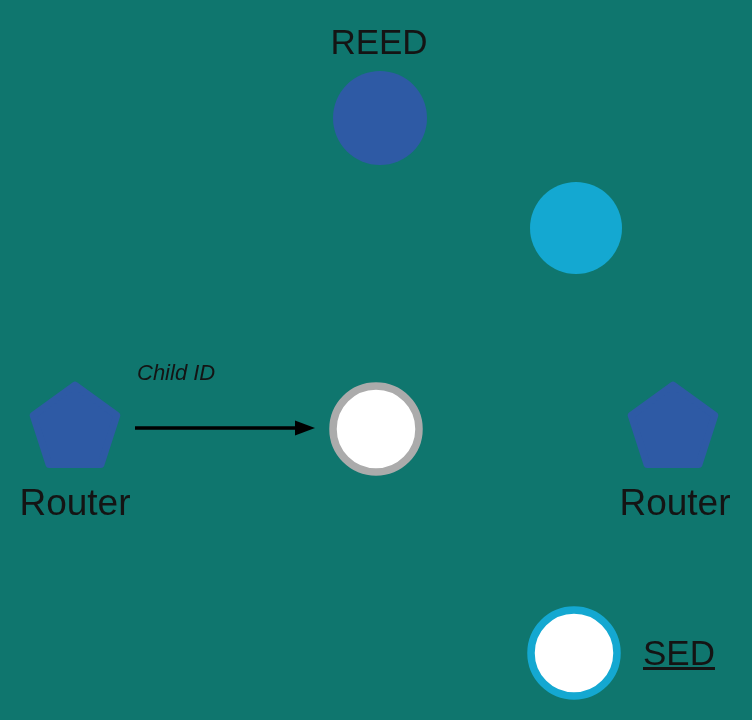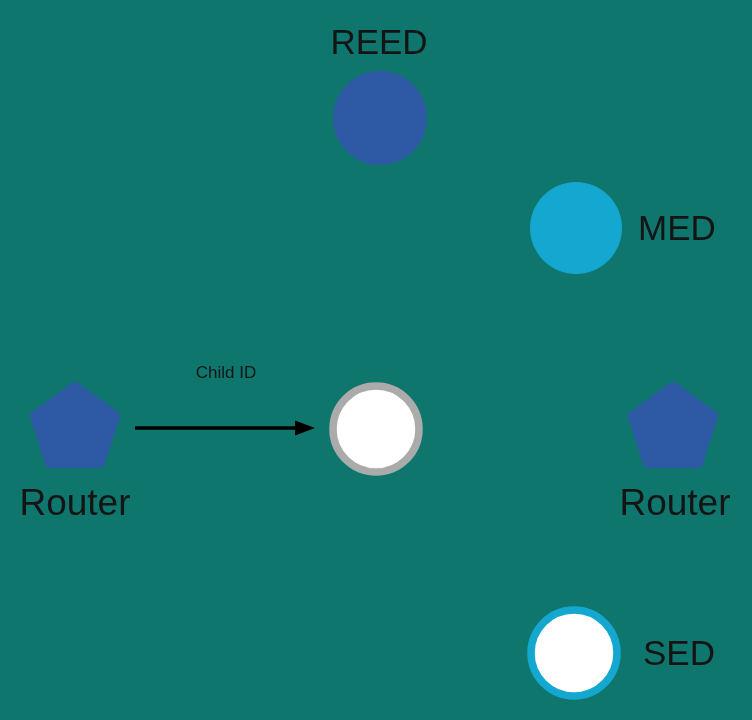--- a/index.html
+++ b/index.html
@@ -20,24 +20,25 @@
     position: absolute;
     color: var(--text-black, #141414);
     font-size: 35px;
     font-weight: 400;
     letter-spacing: 0px;
     white-space: nowrap;
   }
   .label.centered { text-align: center; }
   .arrow-label {
     position: absolute;
-    font-size: 17px;
+    font-style: italic;
+    font-size: 22px;
     line-height: 26px;
     color: var(--text-black, #141414);
-    text-align: center;
+    text-align: left;
   }
   svg { display: block; }
   .fill-darkblue   { fill: var(--dark-blue, #2E5AA5); }
   .fill-cyan       { fill: var(--cyan, #14A8D1); }
   .ring-gray       { fill: #ffffff; stroke: var(--gray, #ABABAB); stroke-width: 7.5px; }
   .ring-cyan       { fill: #ffffff; stroke: var(--cyan, #14A8D1); stroke-width: 7.5px; }
   .pentagon        { fill: var(--dark-blue, #2E5AA5); stroke: var(--dark-blue, #2E5AA5);
                      stroke-width: 7px; stroke-linejoin: round; }
   .arrow-line      { stroke: var(--arrow-black, #000000); stroke-width: 3.4px; }
   .arrow-head      { fill: var(--arrow-black, #000000); }
@@ -48,21 +49,20 @@
 <div class="canvas">
 
   <div class="label centered" style="left:279px; top:22px; width:200px;">REED</div>
   <svg class="abs" style="left:330px; top:68px;" width="100" height="100">
     <circle class="fill-darkblue" cx="50" cy="50" r="47"></circle>
   </svg>
 
   <svg class="abs" style="left:526px; top:178px;" width="100" height="100">
     <circle class="fill-cyan" cx="50" cy="50" r="46"></circle>
   </svg>
-  <div class="label" style="left:638px; top:208px;">MED</div>
 
   <svg class="abs" style="left:25px; top:381px;" width="100" height="96">
     <polygon class="pentagon" points="50,4 91.8,34.4 75.9,83.6 24.1,83.6 8.2,34.4"></polygon>
   </svg>
   <div class="label centered" style="left:-25px; top:482px; width:200px; font-size:37px;">Router</div>
 
   <div class="arrow-label" style="left:137px; top:360px; width:178px;">
     <span>Child ID</span><br>
   </div>
   <svg class="abs" style="left:135px; top:417px;" width="182" height="22">
@@ -75,15 +75,15 @@
   </svg>
 
   <svg class="abs" style="left:623px; top:381px;" width="100" height="96">
     <polygon class="pentagon" points="50,4 91.8,34.4 75.9,83.6 24.1,83.6 8.2,34.4"></polygon>
   </svg>
   <div class="label centered" style="left:575px; top:482px; width:200px; font-size:37px;">Router</div>
 
   <svg class="abs" style="left:524px; top:603px;" width="100" height="100">
     <circle class="ring-cyan" cx="50" cy="50" r="43"></circle>
   </svg>
-  <div class="label" style="left:643px; top:633px;">SED</div>
+  <div class="label" style="left:643px; top:633px;text-decoration:underline;">SED</div>
 
 </div>
 
 </body></html>

